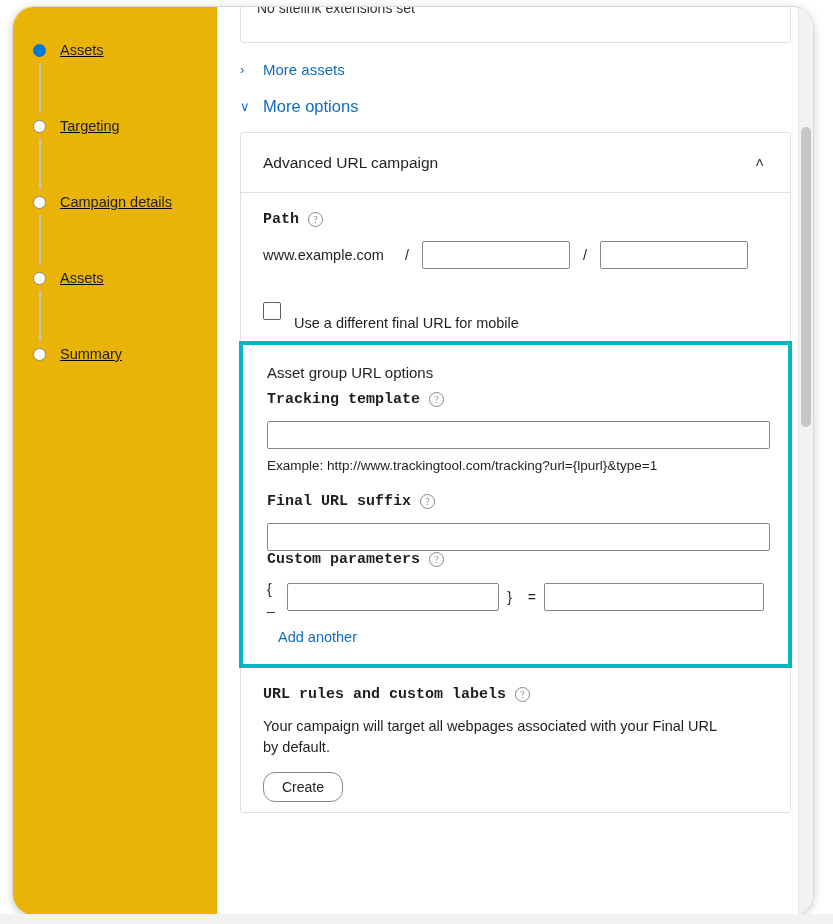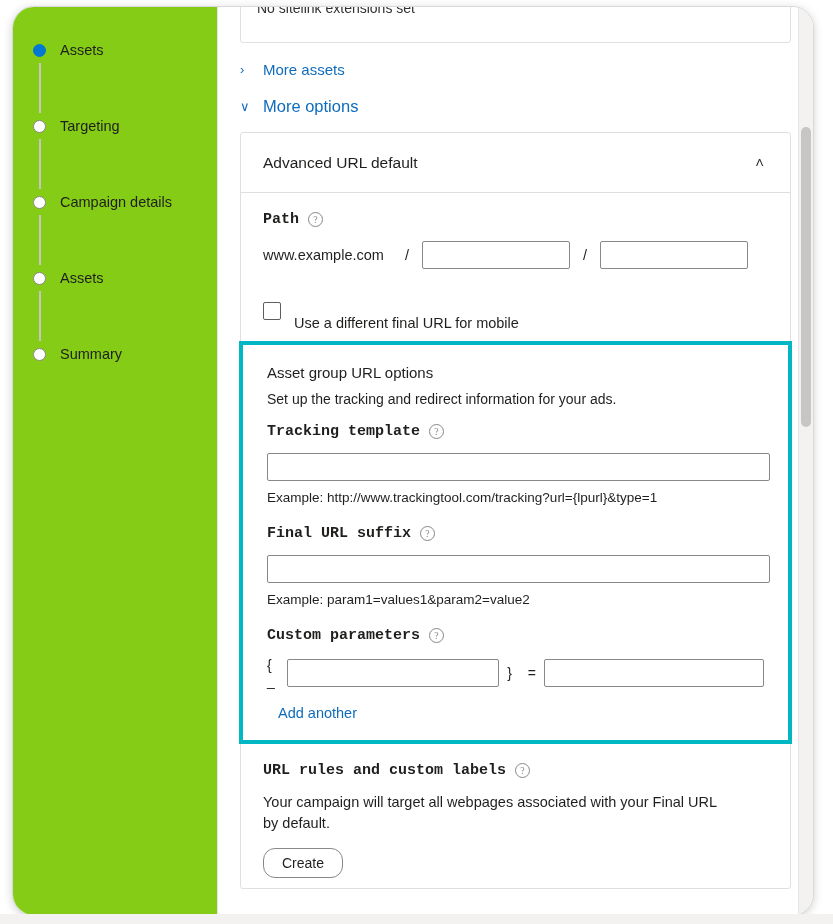--- a/index.html
+++ b/index.html
@@ -32,25 +32,26 @@
     position: absolute;
     inset: 0;
     display: flex;
     flex-direction: row;
   }
 
   
   .wizard-rail {
     width: 205px;
     flex: 0 0 205px;
-    background: #84cc16;
+    background: #eab308;
     border-right: 1px solid #e6e6e6;
     padding-top: 30px;
     box-sizing: border-box;
     position: relative;
+    text-decoration: underline;
   }
   .step {
     display: flex;
     align-items: center;
     height: 26px;
     padding-left: 20px;
     box-sizing: border-box;
   }
   .step-dot {
     width: 13px;
@@ -396,21 +397,21 @@
           <span>More assets</span>
         </div>
 
         <div class="link-row more-options">
           <span class="chev">∨</span>
           <span>More options</span>
         </div>
 
         <div class="panel">
           <div class="panel-header">
-            <span class="panel-title">Advanced URL default</span>
+            <span class="panel-title">Advanced URL campaign</span>
             <span class="collapse-caret">˄</span>
           </div>
 
           <div class="panel-body">
 
             <div class="field-label-row">
               <span class="field-label">Path</span>
               <span class="help-icon">?</span>
             </div>
 
@@ -423,35 +424,33 @@
             </div>
 
             <div class="checkbox-row">
               <span class="checkbox"></span>
               <span class="checkbox-label">Use a different final URL for mobile</span>
             </div>
 
             <div class="highlight-box">
 
               <div class="section-title">Asset group URL options</div>
-              <div class="section-desc">Set up the tracking and redirect information for your ads.</div>
 
               <div class="field-label-row">
                 <span class="field-label">Tracking template</span>
                 <span class="help-icon">?</span>
               </div>
               <input class="txt-input full-input" type="text" value="" style="">
               <div class="example-text">Example: http://www.trackingtool.com/tracking?url={lpurl}&amp;type=1</div>
 
               <div class="field-label-row">
                 <span class="field-label">Final URL suffix</span>
                 <span class="help-icon">?</span>
               </div>
               <input class="txt-input full-input" type="text" value="" style="">
-              <div class="example-text">Example: param1=values1&amp;param2=value2</div>
 
               <div class="field-label-row">
                 <span class="field-label">Custom parameters</span>
                 <span class="help-icon">?</span>
               </div>
 
               <div class="custom-param-row">
                 <span class="brace">{ _</span>
                 <input class="txt-input param-key-input" type="text" value="" style="">
                 <span class="eq">}</span>

